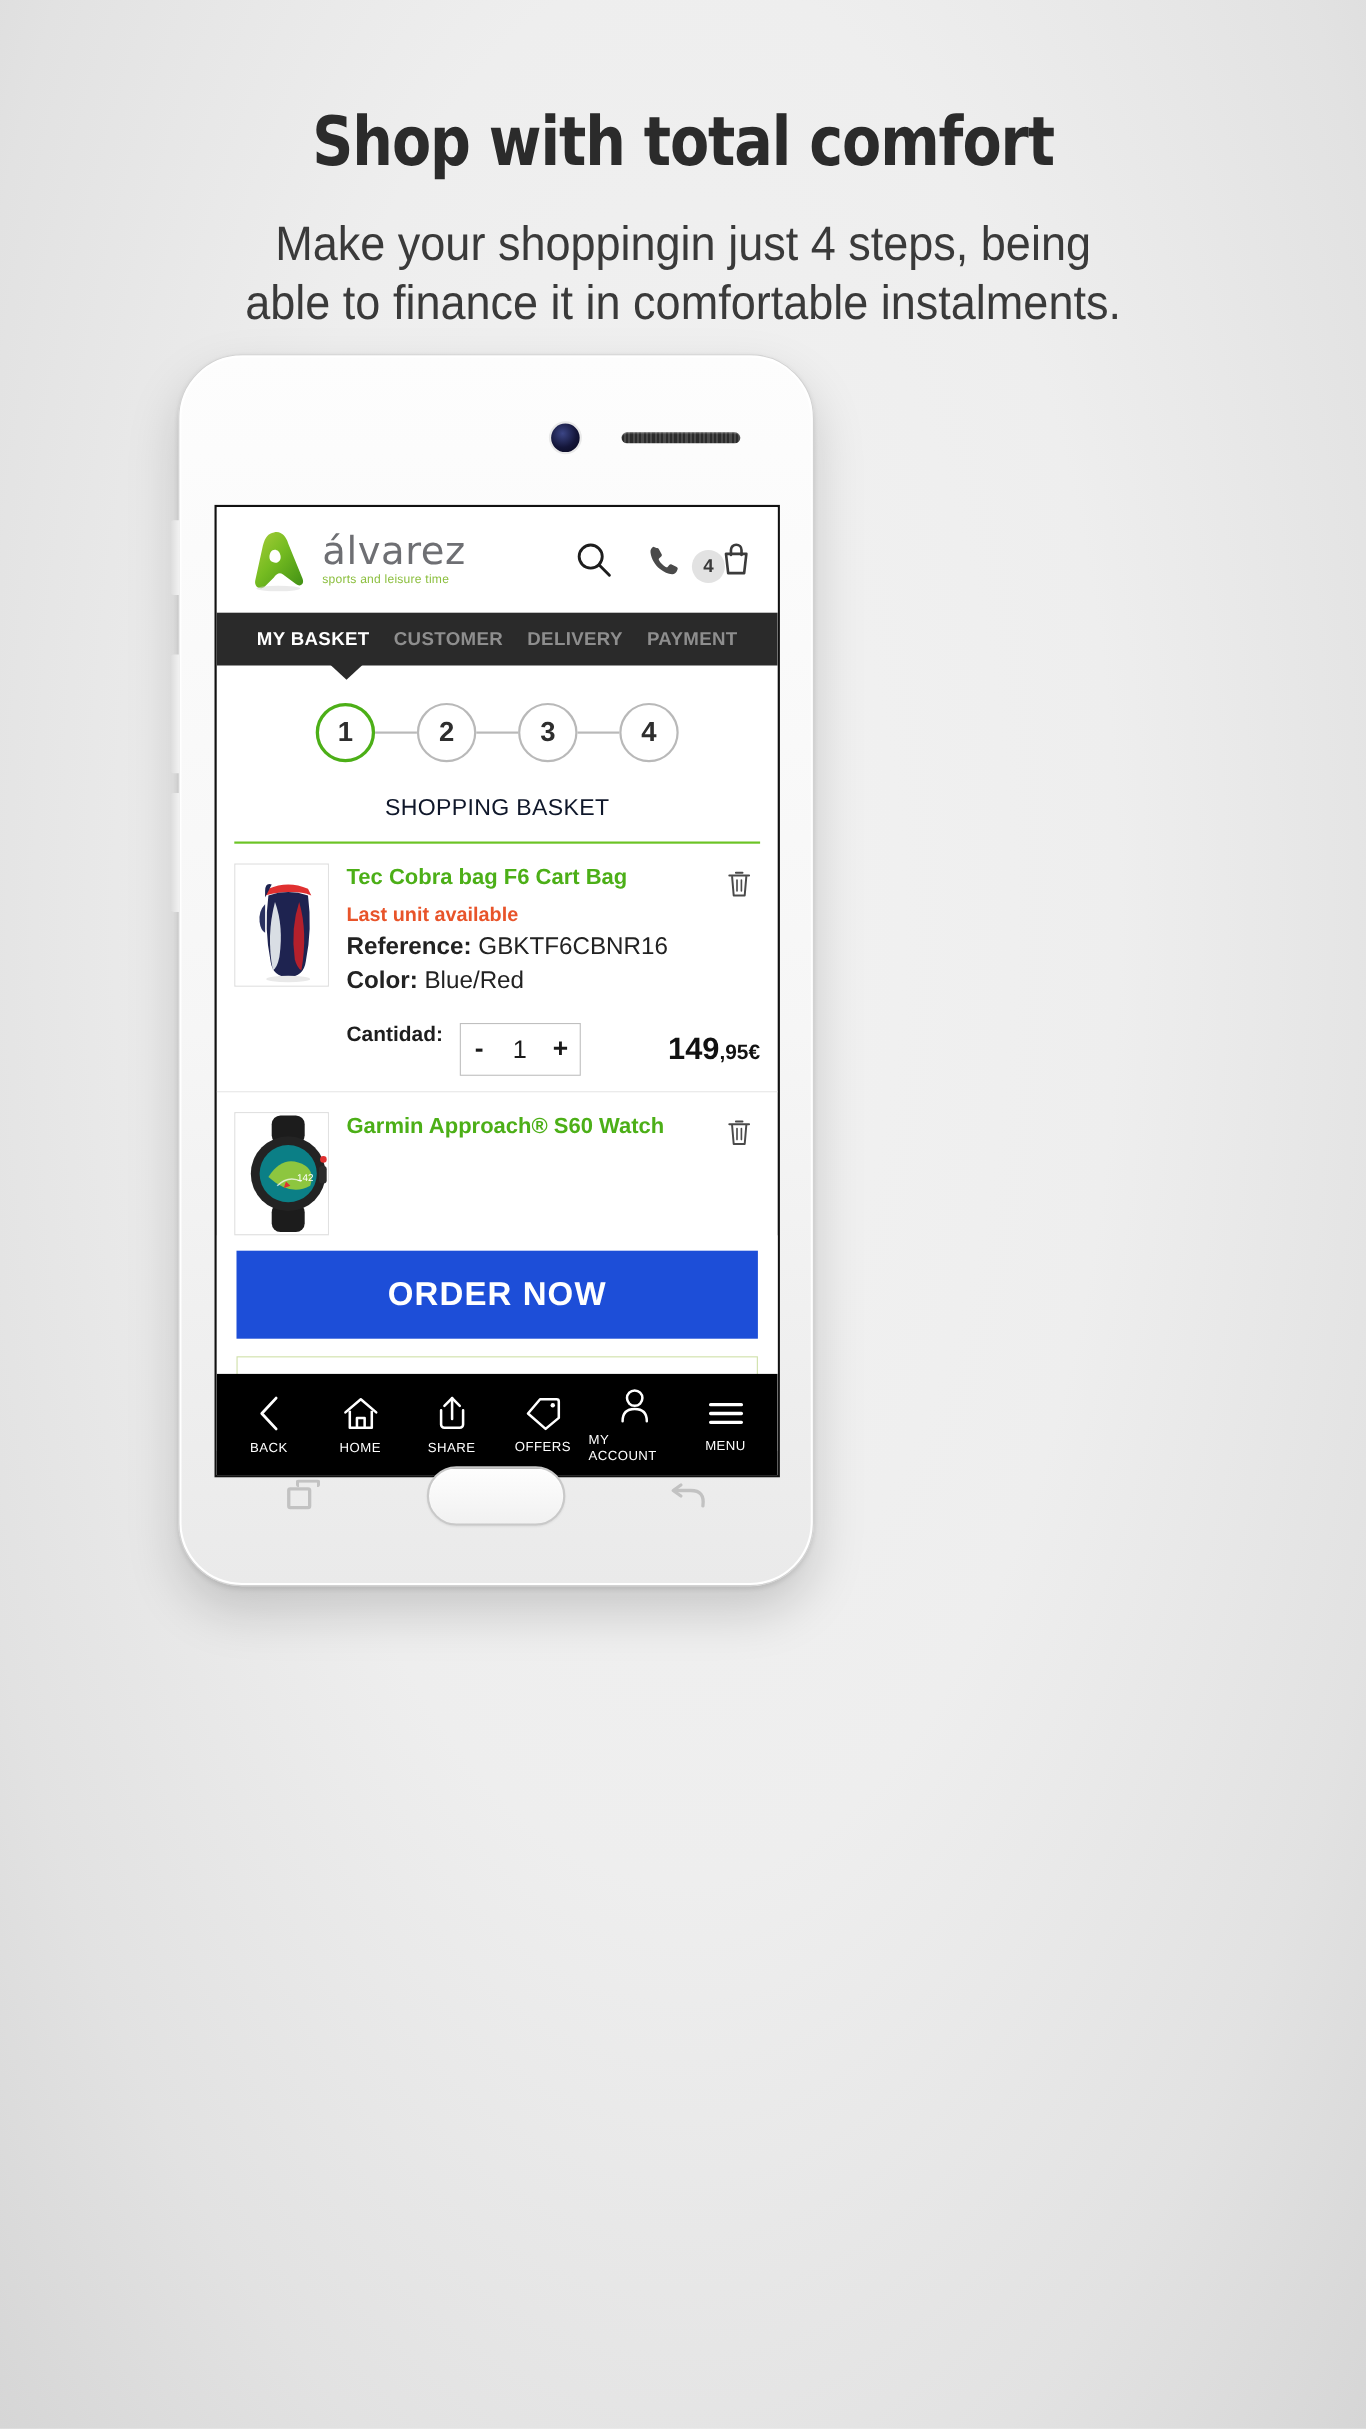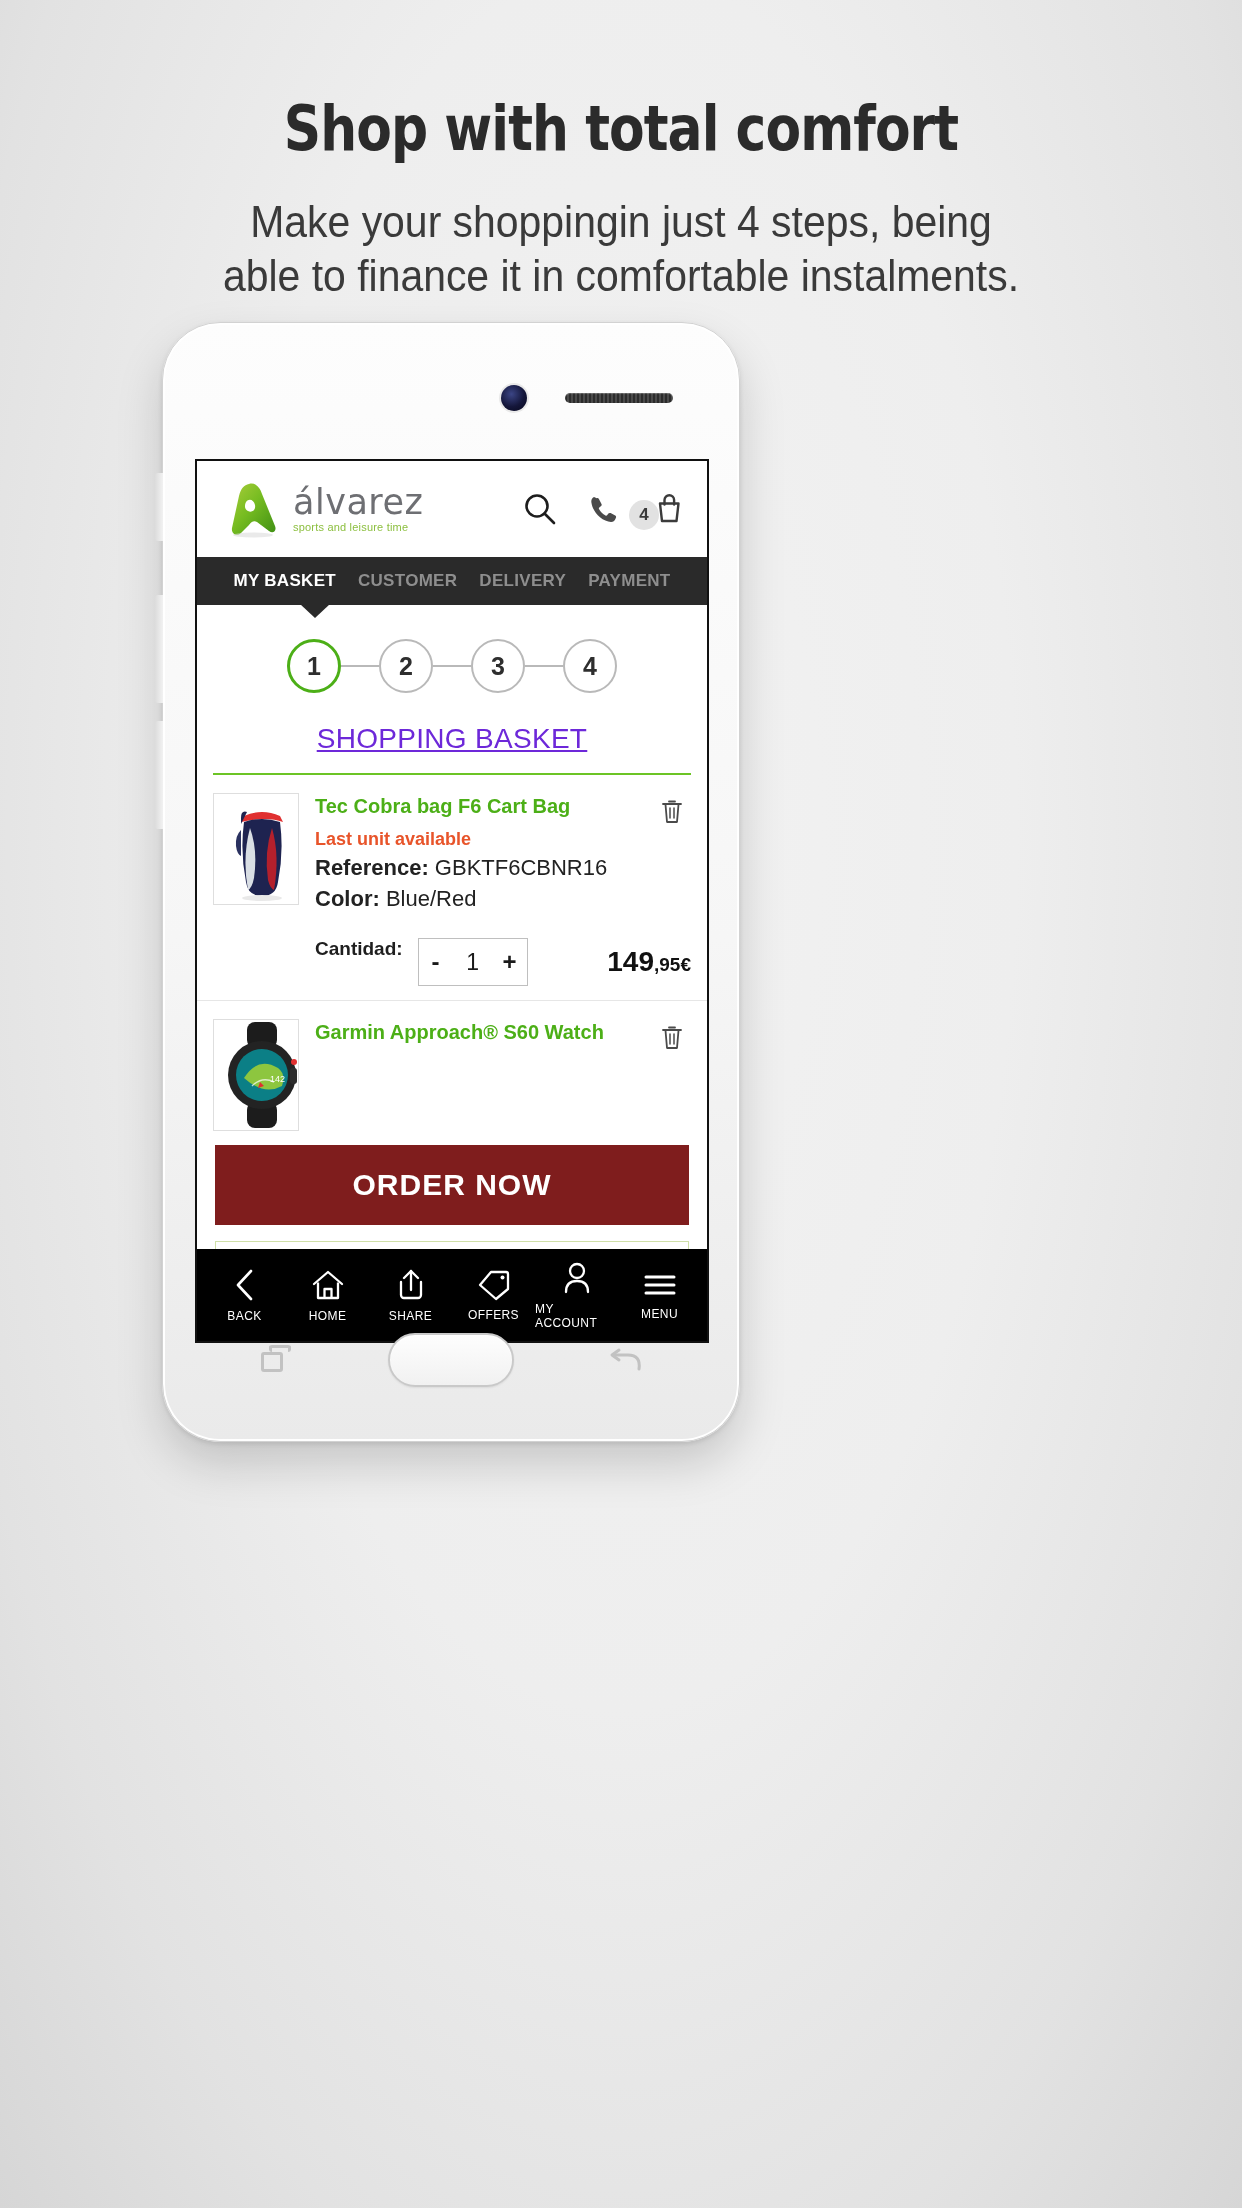--- a/index.html
+++ b/index.html
@@ -126,22 +126,22 @@
   .steps { display: flex; align-items: center; justify-content: center; padding: 34px 0 8px; }
   .step {
     width: 54px; height: 54px; border-radius: 50%; border: 2px solid #b9b9b9;
     display: flex; align-items: center; justify-content: center;
     font-size: 25px; font-weight: bold; color: #2e2e2e; background: #fff;
   }
   .step.active { border-color: #4caf17; border-width: 3px; }
   .step-line { width: 38px; height: 2px; background: #b9b9b9; }
 
   .basket-title {
-    text-align: center; color: #6d28d9; font-size: 28px;
-    padding: 22px 0 18px; letter-spacing: .3px; text-decoration: underline;
+    text-align: center; color: #0f172a; font-size: 21px;
+    padding: 22px 0 18px; letter-spacing: .3px;
   }
   .title-rule { height: 2px; background: #6cc425; margin: 0 16px; }
 
   .product {
     display: flex; padding: 18px 16px 14px; gap: 16px;
     border-bottom: 1px solid #e6e6e6; position: relative;
   }
   .thumb {
     width: 86px; height: 112px; border: 1px solid #dedede; flex: none;
     background: #fff; position: relative; overflow: hidden;
@@ -167,21 +167,21 @@
   .price {
     margin-left: auto; font-size: 28px; font-weight: bold; color: #111;
     white-space: nowrap; align-self: center;
   }
   .price .cents { font-size: 19px; }
 
   .product.second { padding-bottom: 0; border-bottom: none; }
 
   .cta-zone { padding: 14px 18px 16px; background: #fff; }
   .btn-order {
-    width: 100%; height: 80px; background: #7f1d1d; color: #fff;
+    width: 100%; height: 80px; background: #1d4ed8; color: #fff;
     font-size: 30px; font-weight: bold; letter-spacing: 1px;
     border: none; cursor: pointer;
   }
   .btn-continue {
     width: 100%; height: 70px; margin-top: 16px; background: #fff;
     border: 1px solid #cfe0a8; color: #222; font-size: 20px; cursor: pointer;
   }
 
   .bottom-nav {
     position: absolute; left: 0; right: 0; bottom: 0; height: 92px;

